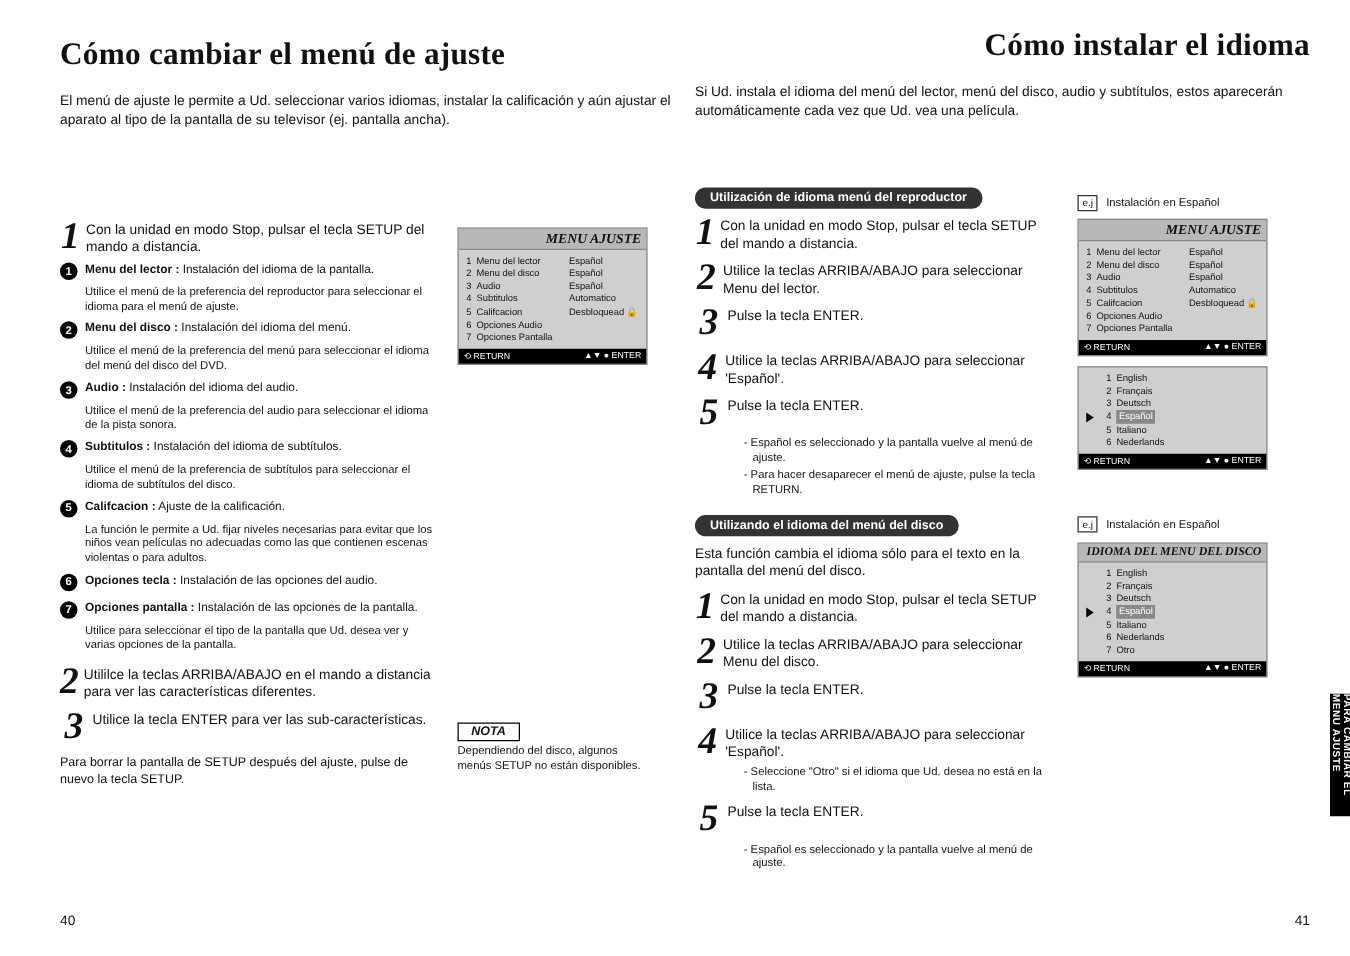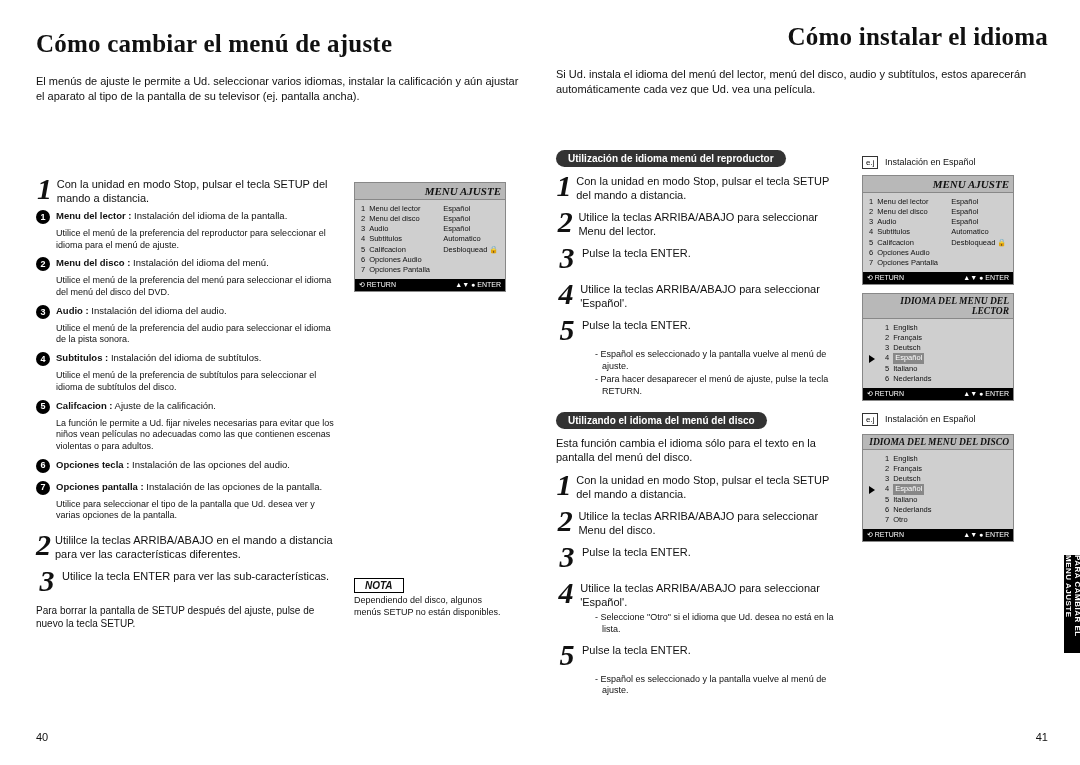--- a/index.html
+++ b/index.html
@@ -1,19 +1,19 @@
 <!DOCTYPE html>
 <html><head>
 <meta charset="utf-8">
 <style>
   html,body{margin:0;padding:0;background:#bbb;}
   .spread{width:1080px;height:765px;background:#fff;margin:0 auto;position:relative;
     font-family:Arial,Helvetica,sans-serif;color:#111;}
   .page{position:absolute;top:0;height:765px;width:540px;}
-  .page.left{left:4px;padding:30px 16px 0 32px;box-sizing:border-box;}
+  .page.left{left:16px;padding:30px 16px 0 32px;box-sizing:border-box;}
   .page.right{left:540px;padding:23px 32px 0 16px;box-sizing:border-box;}
   h1{font-family:Georgia,'Times New Roman',serif;font-weight:bold;font-size:25px;
      margin:0 0 16px;letter-spacing:.2px;}
   .page.right h1{text-align:right;}
   .intro{font-size:11px;line-height:1.35;margin:0 0 16px;}
   .col{position:absolute;}
   .stepN{font-family:Georgia,serif;font-style:italic;font-size:30px;font-weight:bold;
     display:inline-block;width:22px;text-align:center;vertical-align:top;}
   .stepRow{display:flex;align-items:flex-start;gap:4px;margin:2px 0;}
   .stepTxt{font-size:11px;line-height:1.25;padding-top:6px;}
@@ -46,21 +46,21 @@
   .tri{display:inline-block;width:0;height:0;border-top:4px solid transparent;
     border-bottom:4px solid transparent;border-left:6px solid #000;margin-right:4px;vertical-align:middle;}
 </style>
 </head>
 <body>
 
 <div class="spread">
 
   <div class="page left">
     <h1>Cómo cambiar el menú de ajuste</h1>
-    <p class="intro">El menús de ajuste le permite a Ud. seleccionar varios idiomas, instalar la calificación y aún ajustar el aparato al tipo de la pantalla de su televisor (ej. pantalla ancha).</p>
+    <p class="intro">El menú de ajuste le permite a Ud. seleccionar varios idiomas, instalar la calificación y aún ajustar el aparato al tipo de la pantalla de su televisor (ej. pantalla ancha).</p>
 
     <div class="col" style="left:32px;top:170px;width:300px;">
       <div class="stepRow">
         <span class="stepN">1</span>
         <span class="stepTxt">Con la unidad en modo Stop, pulsar el tecla SETUP del mando a distancia.</span>
       </div>
 
       <div id="left-bullets">
           <div class="bullet">
             <span class="bnum">1</span>
@@ -273,21 +273,20 @@
               <span></span>
             </div>
           </div>
           <div class="ftr">
             <span>⟲ RETURN</span>
             <span>▲▼ ● ENTER</span>
           </div>
         </div>
       <div style="height:118px;"></div>
       <div class="panel" id="panel-lector">
-          <div class="hdr" style="font-size:9.5px;">IDIOMA DEL MENU DEL LECTOR</div>
           <div class="body">
             <div class="row" style="padding-left:16px;position:relative;">
               <span>1</span>
               <span class="">English</span>
             </div>
             <div class="row" style="padding-left:16px;position:relative;">
               <span>2</span>
               <span class="">Français</span>
             </div>
             <div class="row" style="padding-left:16px;position:relative;">

